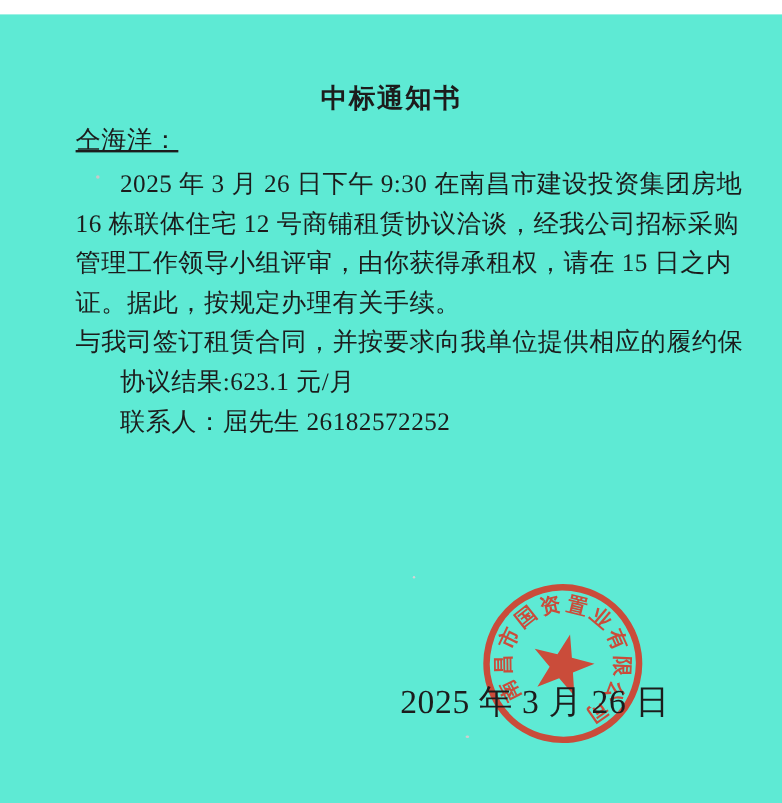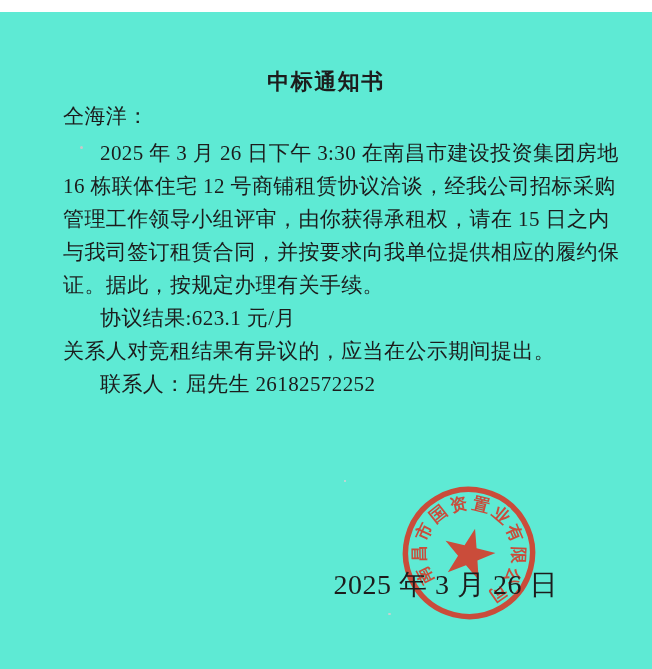--- a/index.html
+++ b/index.html
@@ -19,21 +19,21 @@
   }
   .body-text{
     position:absolute;left:63px;top:88px;width:534px;
     font-size:21px;
   }
   .line{
     height:33px;line-height:33px;
     white-space:nowrap;
     letter-spacing:0.4px;
   }
-  .greeting{margin-bottom:4px;}
+  .greeting{margin-bottom:4px;text-decoration:underline;}
   .indent{text-indent:37px;}
   .sig-company{
     position:absolute;top:521px;right:57px;
     font-size:21px;letter-spacing:1.2px;
     white-space:nowrap;z-index:3;
   }
   .sig-date{
     position:absolute;top:554px;right:94px;
     font-size:28px;letter-spacing:0.5px;
     white-space:nowrap;z-index:3;
@@ -56,27 +56,26 @@
 </style>
 </head>
 <body>
 
 <div class="page" style="color: rgb(28, 28, 28); background: #5eead4; margin-top: 12px;">
 
   <h1 class="title">中标通知书</h1>
 
   <div class="body-text">
     <div class="line greeting">仝海洋：</div>
-    <div class="line indent">2025 年 3 月 26 日下午 3:30 在南昌市建设投资集团房地</div>
+    <div class="line indent">2025 年 3 月 26 日下午 9:30 在南昌市建设投资集团房地</div>
     <div class="line">16 栋联体住宅 12 号商铺租赁协议洽谈，经我公司招标采购</div>
     <div class="line">管理工作领导小组评审，由你获得承租权，请在 15 日之内</div>
+    <div class="line">证。据此，按规定办理有关手续。</div>
     <div class="line">与我司签订租赁合同，并按要求向我单位提供相应的履约保</div>
-    <div class="line">证。据此，按规定办理有关手续。</div>
     <div class="line indent">协议结果:623.1 元/月</div>
-    <div class="line">关系人对竞租结果有异议的，应当在公示期间提出。</div>
     <div class="line indent">联系人：屈先生 26182572252</div>
   </div>
 
   <svg class="seal" id="seal-svg" width="152" height="152" viewBox="0 0 152 152" aria-hidden="true" style="color: rgb(214, 59, 42);">
     <g transform="rotate(14 76 75)">
       <circle class="seal-ring" cx="76" cy="75" r="63.5"></circle>
       <polygon class="seal-star" id="seal-star" points="76.0,50.0 82.2,68.5 101.7,68.7 86.0,80.2 91.9,98.8 76.0,87.5 60.1,98.8 66.0,80.2 50.3,68.7 69.8,68.5"></polygon>
       <g class="seal-text" id="seal-text-arc">
           <text x="76" y="31" transform="rotate(-131 76 75)">南</text>
           <text x="76" y="31" transform="rotate(-104.8 76 75)">昌</text>

